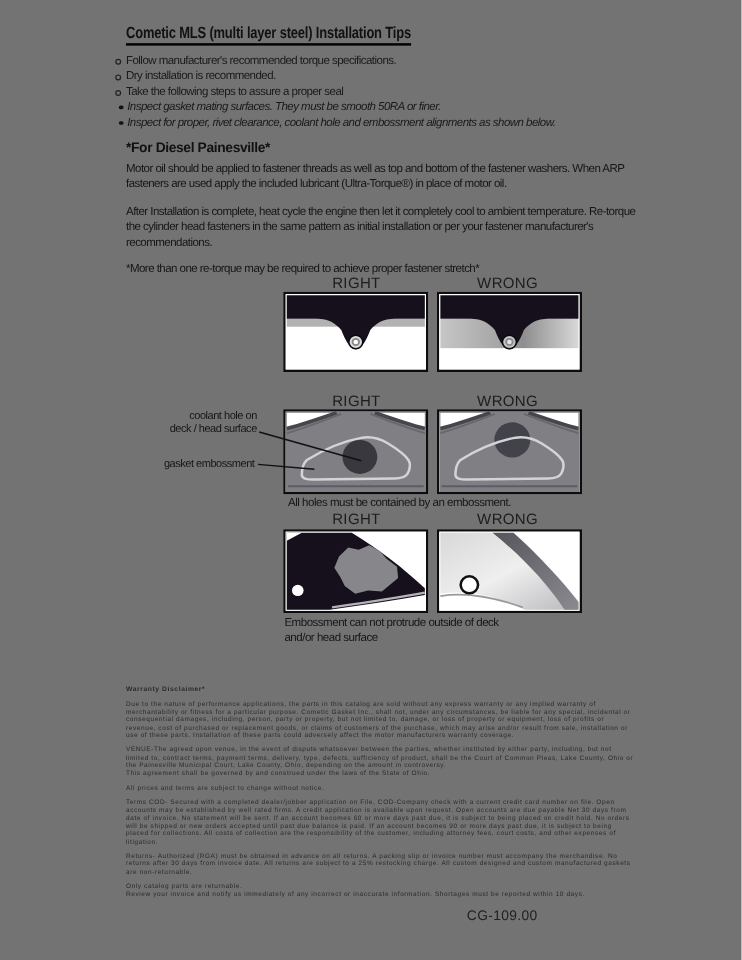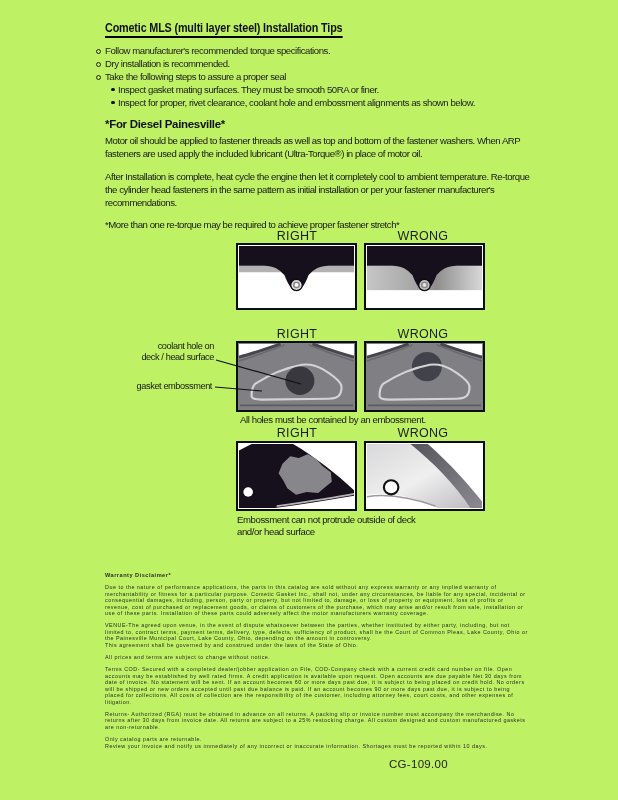--- a/index.html
+++ b/index.html
@@ -1,33 +1,33 @@
 <!DOCTYPE html>
 <html><head>
 <meta charset="utf-8">
 <style>
   html,body { margin:0; padding:0; background:#ffffff; }
   .page {
-    position:relative; width:618px; height:800px; background:#bef264;
+    position:relative; width:618px; height:800px; background:#737373;
     font-family:"Liberation Sans", sans-serif; color:#1a1a1a; overflow:hidden;
   }
   .abs { position:absolute; }
 
   .title {
     font-size:13.5px; font-weight:bold; letter-spacing:-0.2px;
     border-bottom:2px solid #000; padding-bottom:1px; white-space:nowrap;
     transform:scaleX(0.8); transform-origin:left top; color:#111;
   }
 
   .body-text { font-size:9.6px; letter-spacing:-0.45px; line-height:13px; color:#161616; }
   .bullets { font-size:9.6px; letter-spacing:-0.45px; line-height:13px; }
   .b-row { display:flex; align-items:flex-start; }
   .b-circle { flex:0 0 auto; width:3px; height:3px; border:1px solid #222; border-radius:50%; margin:4.5px 4px 0 0; }
   .b-dot { flex:0 0 auto; width:3.5px; height:3.5px; background:#111; border-radius:50%; margin:4.5px 3.5px 0 0; }
-  .sub { margin-left:15px; }
+  .sub { margin-left:3px;font-style:italic; }
 
   .section-head { font-size:11.5px; font-weight:bold; letter-spacing:-0.3px; color:#111; }
   .para { width:428px; }
 
   .rw-label { font-size:12.5px; letter-spacing:0.3px; color:#1d1d1d; width:60px; text-align:center; }
   .figbox { border:2px solid #0d0d0d; background:#fff; line-height:0; }
   .figbox svg { display:block; }
   .caption { font-size:9.6px; letter-spacing:-0.4px; line-height:12px; color:#161616; white-space:pre-line; }
 
   .fig2-label { font-size:9.2px; letter-spacing:-0.4px; line-height:10.5px; text-align:right; color:#161616; }

